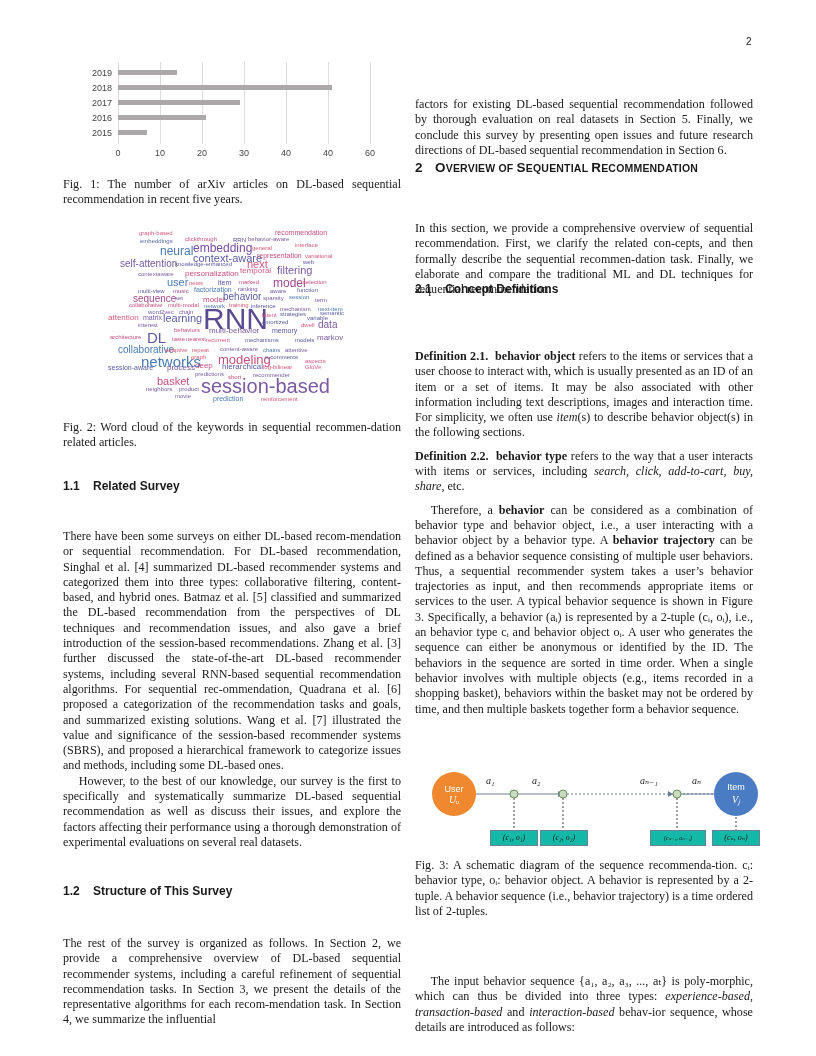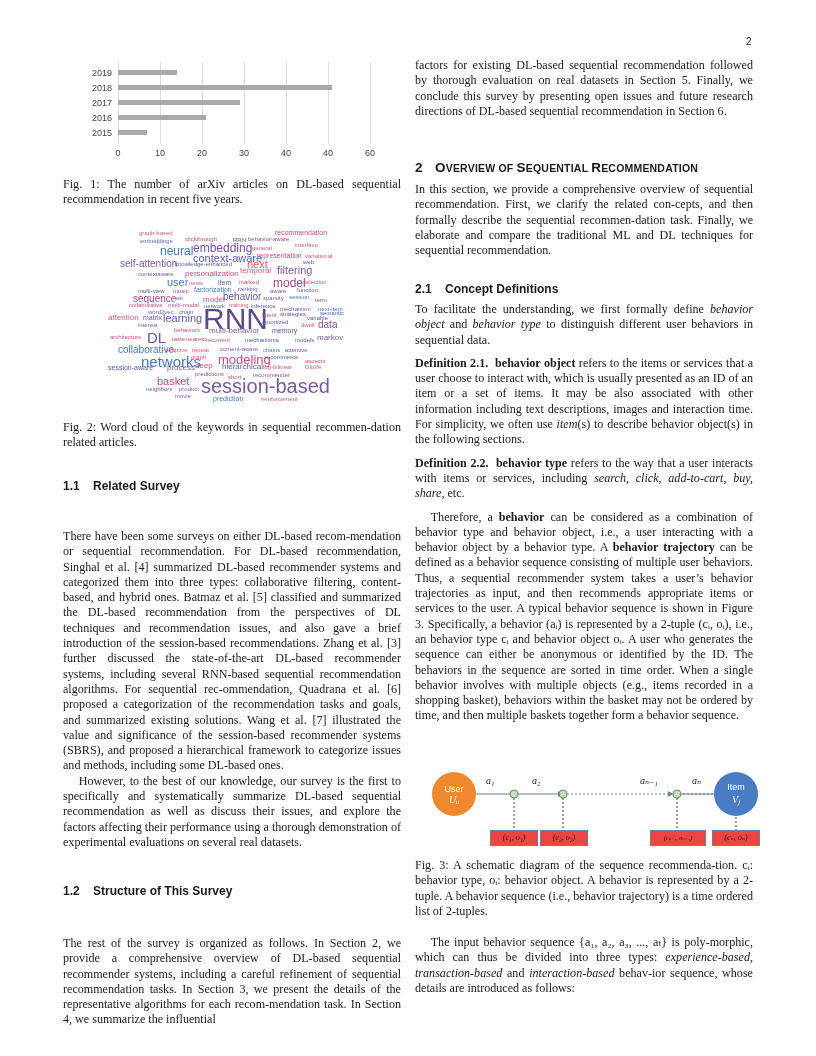--- a/index.html
+++ b/index.html
@@ -1,42 +1,42 @@
 <!DOCTYPE html>
 <html><head>
 <meta charset="utf-8">
 <style>
   html,body{margin:0;padding:0;background:#fff;}
   body{width:816px;height:1056px;position:relative;overflow:hidden;
     font-family:"Liberation Serif","DejaVu Serif",serif;color:#1a1a1a;}
   .page-num{position:absolute;top:36px;left:746px;font-family:"Liberation Sans",sans-serif;font-size:10px;}
   .col{position:absolute;top:0;width:340px;}
   .col-left{left:63px;margin-top:32px;}
-  .col-right{left:415px;}
+  .col-right{left:415px;margin-top:39px;}
   p.body{margin:0;font-size:12.1px;line-height:15.3px;text-align:justify;hyphens:manual;}
   p.indent{text-indent:1.3em;}
   .caption{font-size:12.1px;line-height:15.3px;text-align:justify;margin:0;}
   h2.sec{position:absolute;margin:0;font-family:"Liberation Sans",sans-serif;font-weight:bold;font-size:13.5px;letter-spacing:0.2px;}
   h2.sec .sc{font-size:10.5px;}
   h3.sub{position:absolute;margin:0;font-family:"Liberation Sans",sans-serif;font-weight:bold;font-size:12px;}
   h3.sub .num{display:inline-block;width:30px;}
   .abs{position:absolute;}
   
   .chart{position:absolute;left:80px;top:62px;width:300px;height:100px;font-family:"Liberation Sans",sans-serif;font-size:9px;color:#444;}
   .grid{position:absolute;top:0;width:1px;height:82px;background:#ddd;}
   .bar{position:absolute;height:5px;background:#aaa8a8;}
   .ylbl{position:absolute;left:0;width:32px;text-align:right;}
   .xlbl{position:absolute;top:86px;width:20px;text-align:center;margin-left:-10px;}
   
   .cloud{position:absolute;left:105px;top:226px;width:250px;height:180px;font-family:"Liberation Sans",sans-serif;}
   .w{position:absolute;white-space:nowrap;line-height:1;}
   
   .diagram{position:absolute;left:430px;top:772px;width:330px;height:78px;}
   .node{position:absolute;border-radius:50%;color:#fff;font-family:"Liberation Sans",sans-serif;font-size:9px;text-align:center;display:flex;flex-direction:column;align-items:center;justify-content:center;}
-  .tuple{position:absolute;height:14px;border:1px solid #6b7f95;font-size:8px;font-style:italic;text-align:center;line-height:14px;background:#ef4444;}
+  .tuple{position:absolute;height:14px;border:1px solid #6b7f95;font-size:8px;font-style:italic;text-align:center;line-height:14px;background:#14b8a6;}
   .lbl-a{position:absolute;font-size:10px;font-style:italic;}
 </style>
 </head>
 <body>
 
 <div class="page-num">2</div>
 
 <div class="chart">
   <div class="grid" style="left:38px"></div>
   <div class="grid" style="left:80px"></div>
@@ -196,21 +196,20 @@
   <span style="display:inline-block;width:20px;">2</span><span>O</span><span class="sc" style="text-transform:uppercase">VERVIEW OF </span><span>S</span><span class="sc" style="text-transform:uppercase">EQUENTIAL </span><span>R</span><span class="sc" style="text-transform:uppercase">ECOMMENDATION</span>
 </h2>
 <div class="col col-right" style="top:182px;width:338px;">
   <p class="body">In this section, we provide a comprehensive overview of sequential recommendation. First, we clarify the related con-cepts, and then formally describe the sequential recommen-dation task. Finally, we elaborate and compare the traditional ML and DL techniques for sequential recommendation.</p>
 </div>
 
 <h3 class="sub" style="left:415px;top:282px;">
   <span class="num">2.1</span><span>Concept Definitions</span>
 </h3>
 <div class="col col-right" style="top:302px;width:338px;">
-  <p class="body"><span>To facilitate the understanding, we first formally define </span><i>behavior object</i><span> and </span><i>behavior type</i><span> to distinguish different user behaviors in sequential data.</span></p>
   <p class="body" style="margin-top:8px;"><b>Definition 2.1.</b>&nbsp;&nbsp;<b>behavior object</b><span> refers to the items or services that a user choose to interact with, which is usually presented as an ID of an item or a set of items. It may be also associated with other information including text descriptions, images and interaction time. For simplicity, we often use </span><i>item</i><span>(s) to describe behavior object(s) in the following sections.</span></p>
   <p class="body" style="margin-top:8px;"><b>Definition 2.2.</b>&nbsp;&nbsp;<b>behavior type</b><span> refers to the way that a user interacts with items or services, including </span><i>search, click, add-to-cart, buy, share</i><span>, etc.</span></p>
   <p class="body indent" style="margin-top:8px;"><span>Therefore, a </span><b>behavior</b><span> can be considered as a combination of behavior type and behavior object, i.e., a user interacting with a behavior object by a behavior type. A </span><b>behavior trajectory</b><span> can be defined as a behavior sequence consisting of multiple user behaviors. Thus, a sequential recommender system takes a user’s behavior trajectories as input, and then recommends appropriate items or services to the user. A typical behavior sequence is shown in Figure 3. Specifically, a behavior (aᵢ) is represented by a 2-tuple (cᵢ, oᵢ), i.e., an behavior type cᵢ and behavior object oᵢ. A user who generates the sequence can either be anonymous or identified by the ID. The behaviors in the sequence are sorted in time order. When a single behavior involves with multiple objects (e.g., items recorded in a shopping basket), behaviors within the basket may not be ordered by time, and then multiple baskets together form a behavior sequence.</span></p>
 </div>
 
 <div class="diagram">
   <svg width="330" height="78" style="position:absolute;left:0;top:0">
     <line x1="46" y1="22" x2="80" y2="22" stroke="#6b7f95" stroke-width="1"></line>
     <polygon points="80,19 85,22 80,25" fill="#6b7f95"></polygon>
     <line x1="88" y1="22" x2="128" y2="22" stroke="#6b7f95" stroke-width="1"></line>

